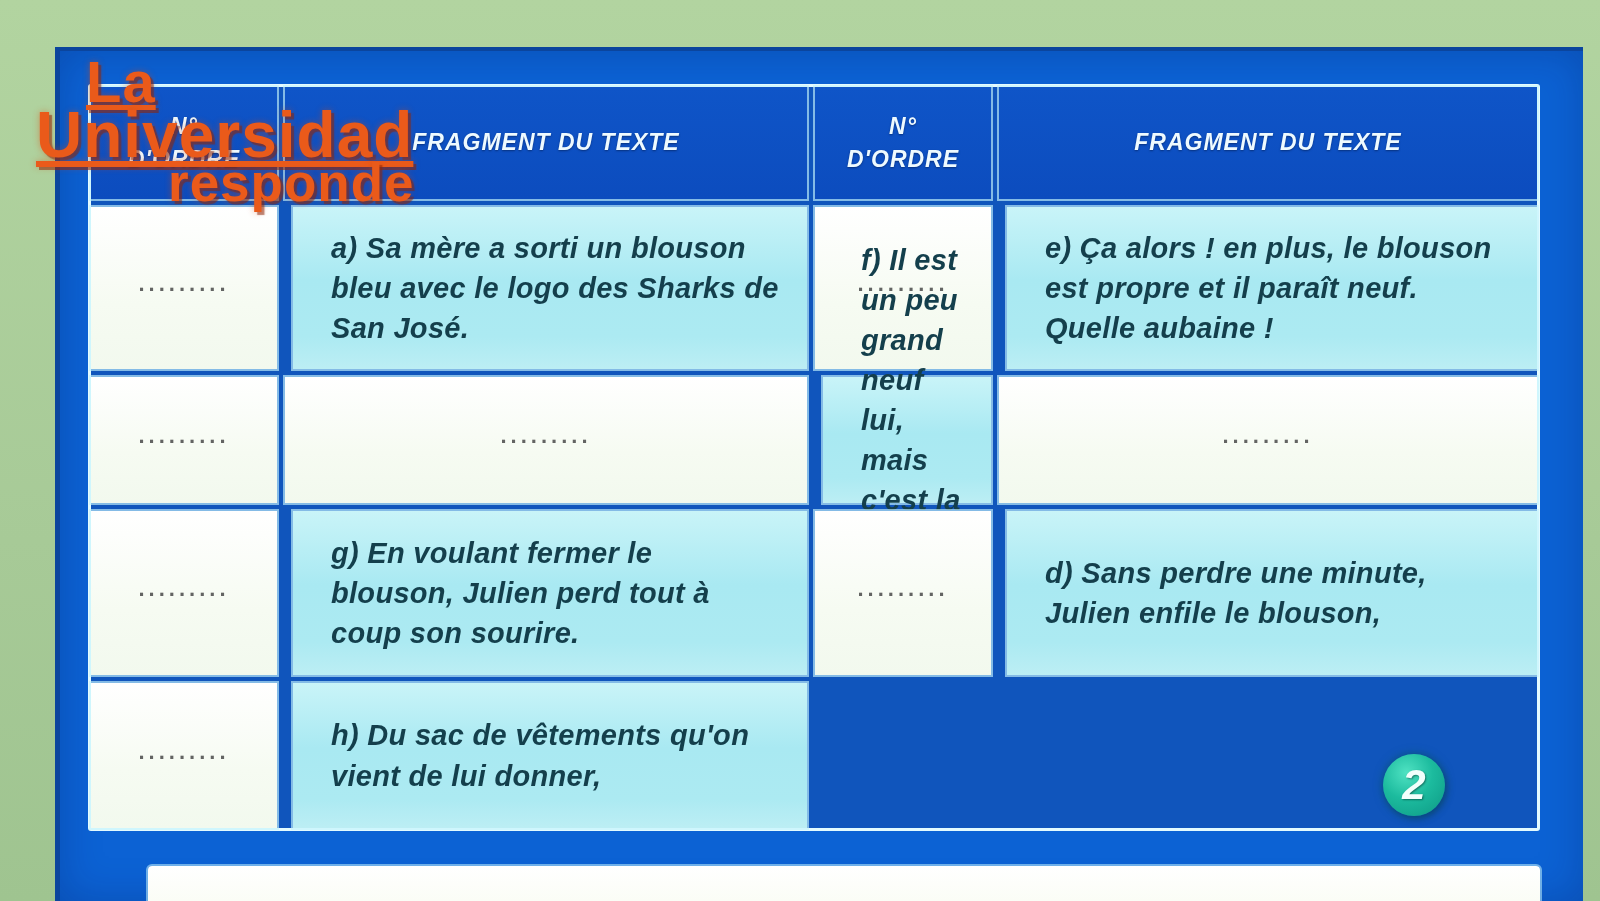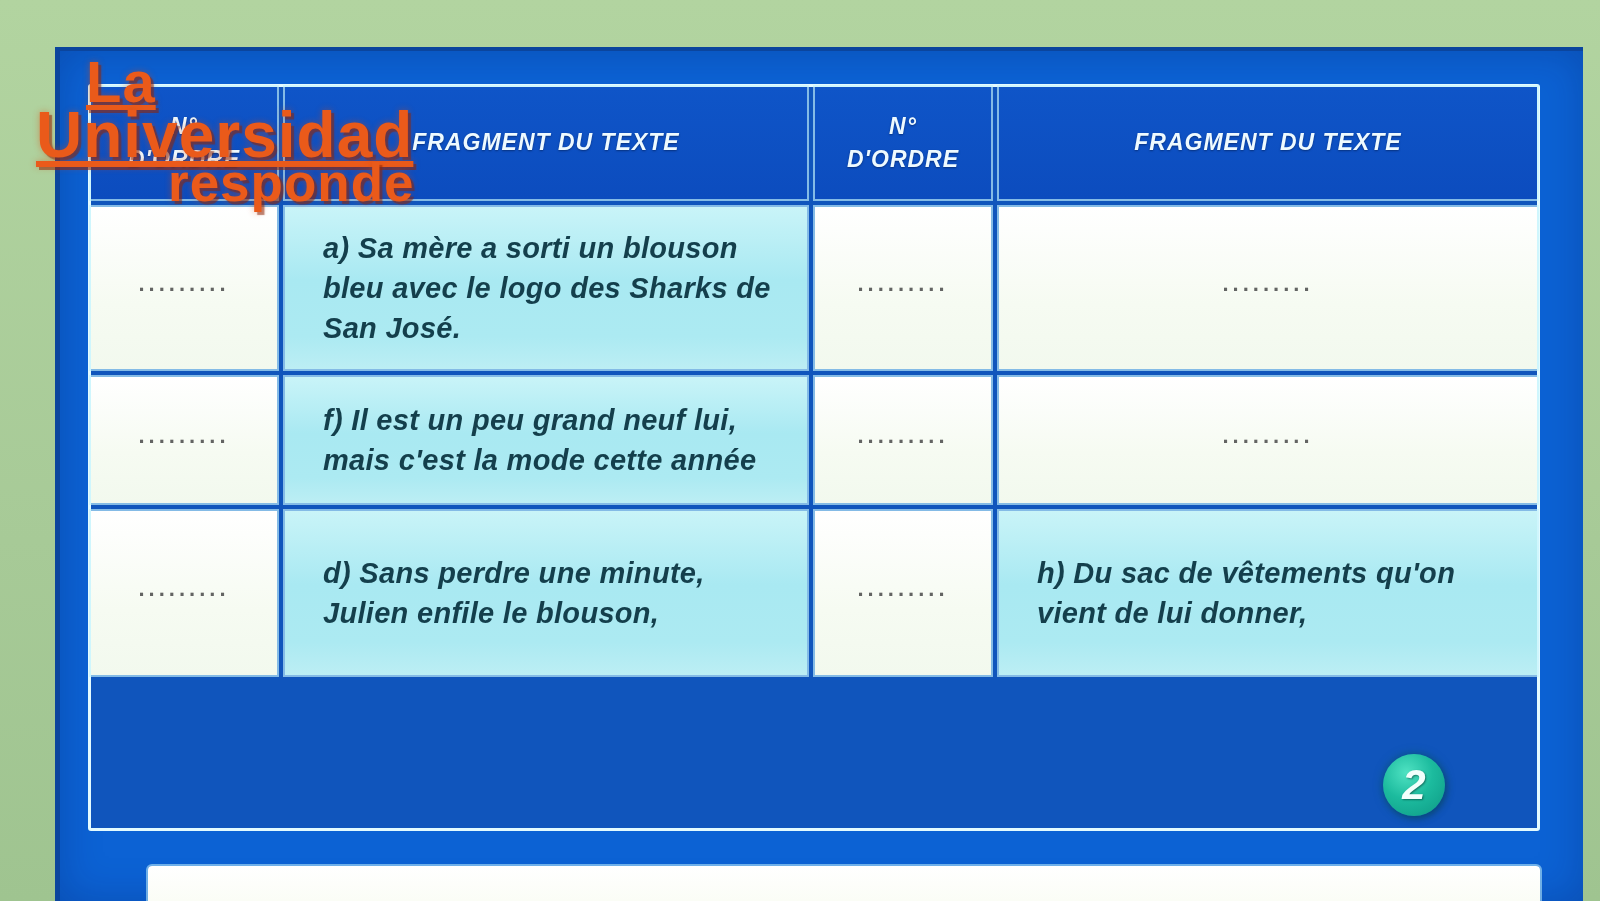--- a/index.html
+++ b/index.html
@@ -84,20 +84,21 @@
     display: flex;
     flex-direction: column;
     justify-content: center;
     padding: 10px 24px 10px 38px;
     color: #143f4c;
     font-style: italic;
     font-weight: bold;
     font-size: 29px;
     line-height: 1.38;
     letter-spacing: 0.3px;
+    margin-left: 8px;
   }
 
   
   .tv-overlay {
     position: absolute;
     color: #ea5a1a;
     font-weight: bold;
     letter-spacing: 1px;
     text-shadow: 3px 3px 1px rgba(140, 35, 5, 0.55), 0 0 7px rgba(215, 70, 15, 0.45);
     white-space: nowrap;
@@ -163,36 +164,42 @@
 
   <div class="cell order-cell">
     <span class="dots">.........</span>
   </div>
   <div class="cell fragment-cell">
     <span>a) Sa mère a sorti un blouson bleu avec le logo des Sharks de San José.</span>
   </div>
   <div class="cell order-cell">
     <span class="dots">.........</span>
   </div>
+  <div class="cell fragment-cell">
+    <span>e) Ça alors ! en plus, le blouson est propre et il paraît neuf. Quelle aubaine !</span>
+  </div>
 
   <div class="cell order-cell">
     <span class="dots">.........</span>
   </div>
   <div class="cell order-cell">
     <span class="dots">.........</span>
   </div>
   <div class="cell fragment-cell">
     <span>f) Il est un peu grand neuf lui, mais c'est la mode cette année</span>
   </div>
 
   <div class="cell order-cell">
     <span class="dots">.........</span>
   </div>
   <div class="cell order-cell">
     <span class="dots">.........</span>
+  </div>
+  <div class="cell fragment-cell">
+    <span>g) En voulant fermer le blouson, Julien perd tout à coup son sourire.</span>
   </div>
 
   <div class="cell order-cell">
     <span class="dots">.........</span>
   </div>
   <div class="cell fragment-cell">
     <span>d) Sans perdre une minute, Julien enfile le blouson,</span>
   </div>
   <div class="cell order-cell">
     <span class="dots">.........</span>

